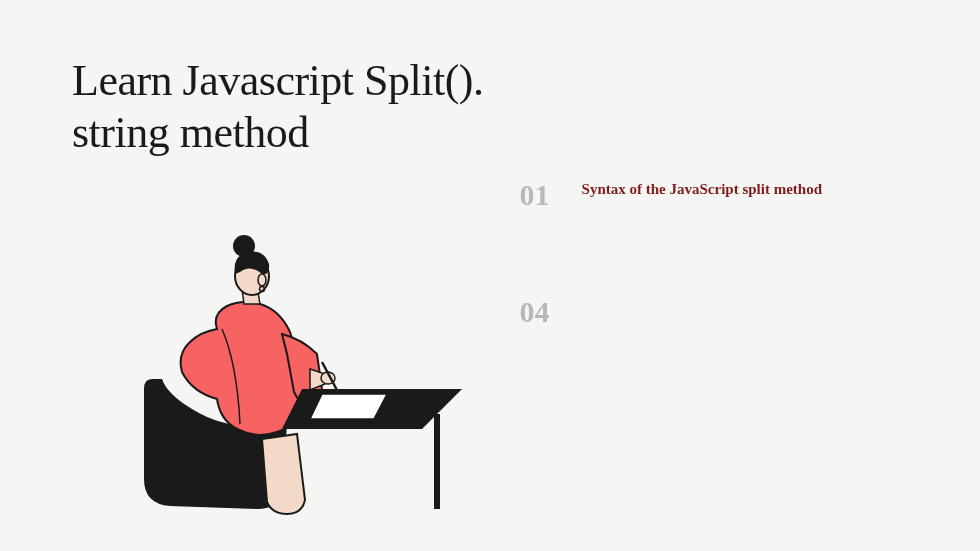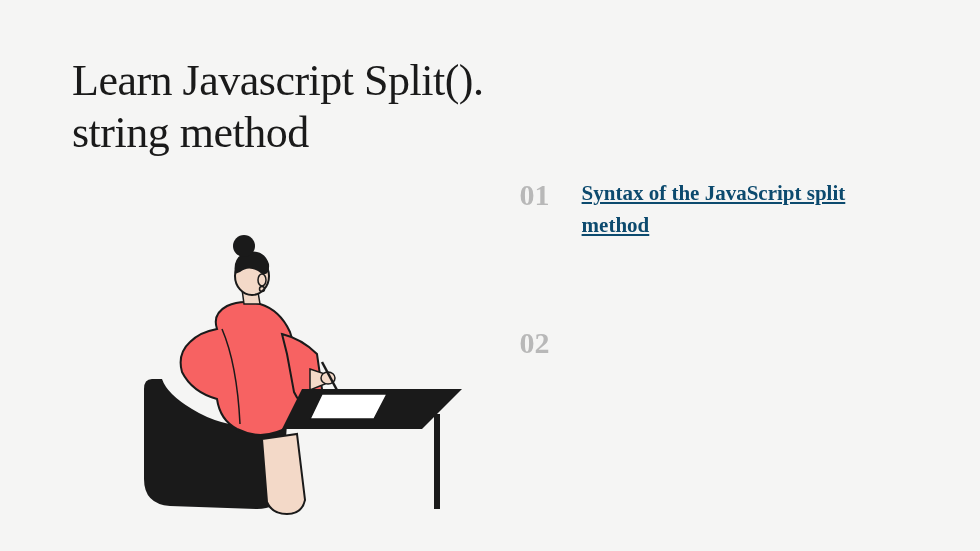--- a/index.html
+++ b/index.html
@@ -49,26 +49,25 @@
   .toc-num {
     font-size: 30px;
     font-weight: 700;
     color: #b8b8b8;
     width: 62px;
     flex-shrink: 0;
     line-height: 1;
     padding-top: 2px;
   }
   .toc-text {
-    font-size: 21px;
+    font-size: 15px;
     font-weight: 700;
-    color: #0c4a6e;
+    color: #7f1d1d;
     line-height: 1.5;
     max-width: 270px;
-    text-decoration: underline;
   }
 </style>
 </head>
 <body>
 
 <div class="container">
   <div class="left-col">
     <h1 class="title">Learn Javascript Split(). string method</h1>
 
     <div class="illustration">
@@ -140,16 +139,16 @@
       </svg>
     </div>
   </div>
 
   <div class="right-col">
     <div class="toc-item">
       <div class="toc-num">01</div>
       <div class="toc-text">Syntax of the JavaScript split method</div>
     </div>
     <div class="toc-item">
-      <div class="toc-num">02</div>
+      <div class="toc-num">04</div>
     </div>
   </div>
 </div>
 
 </body></html>

